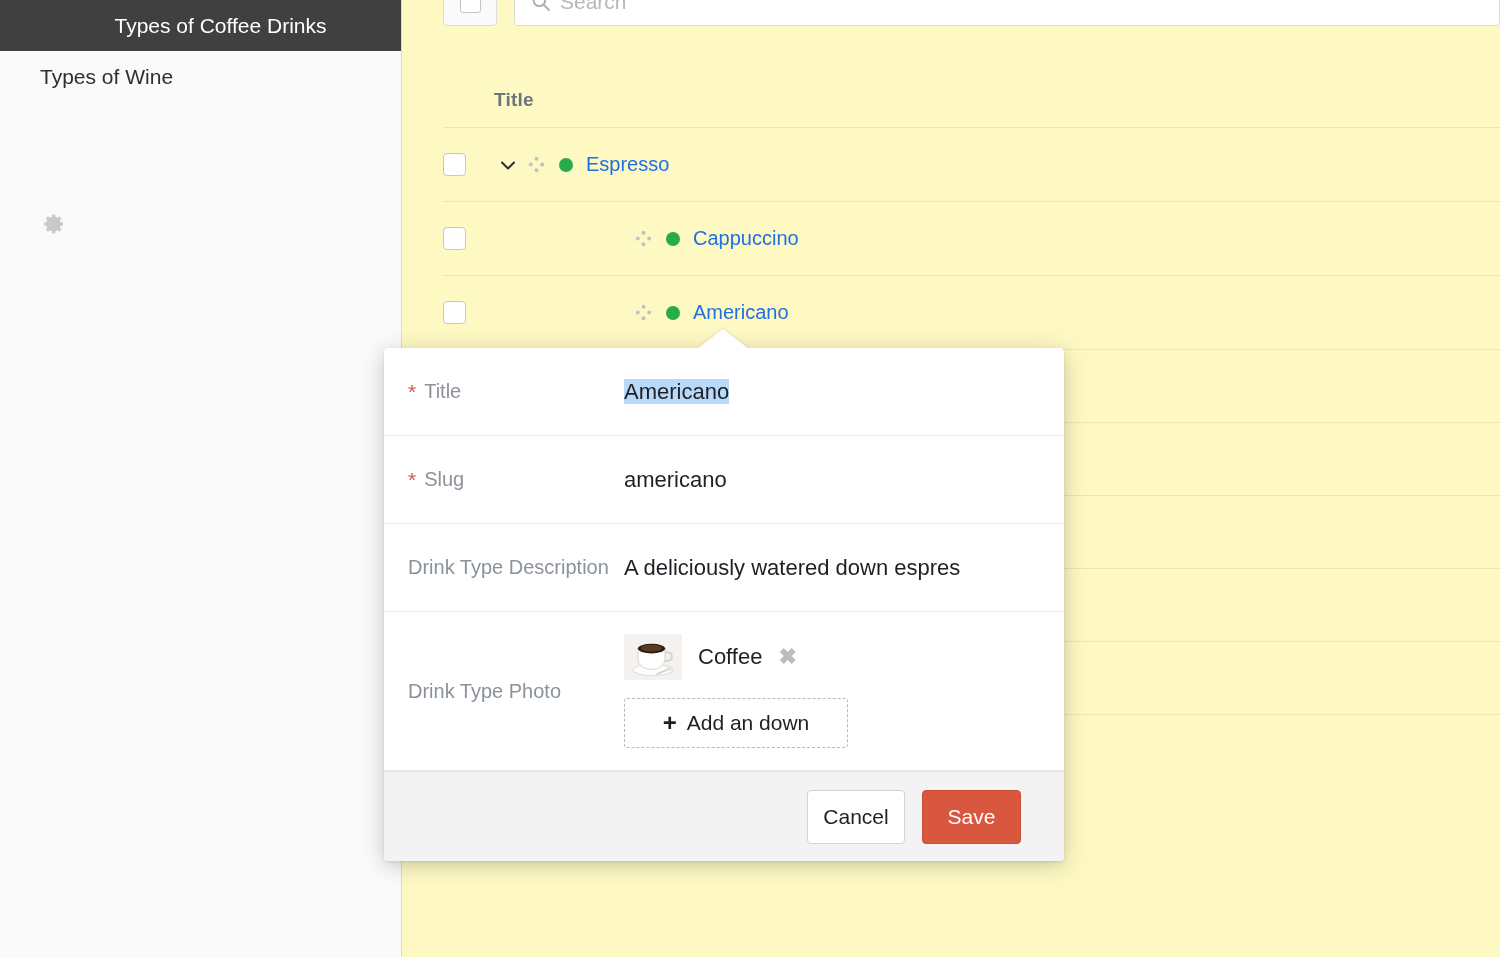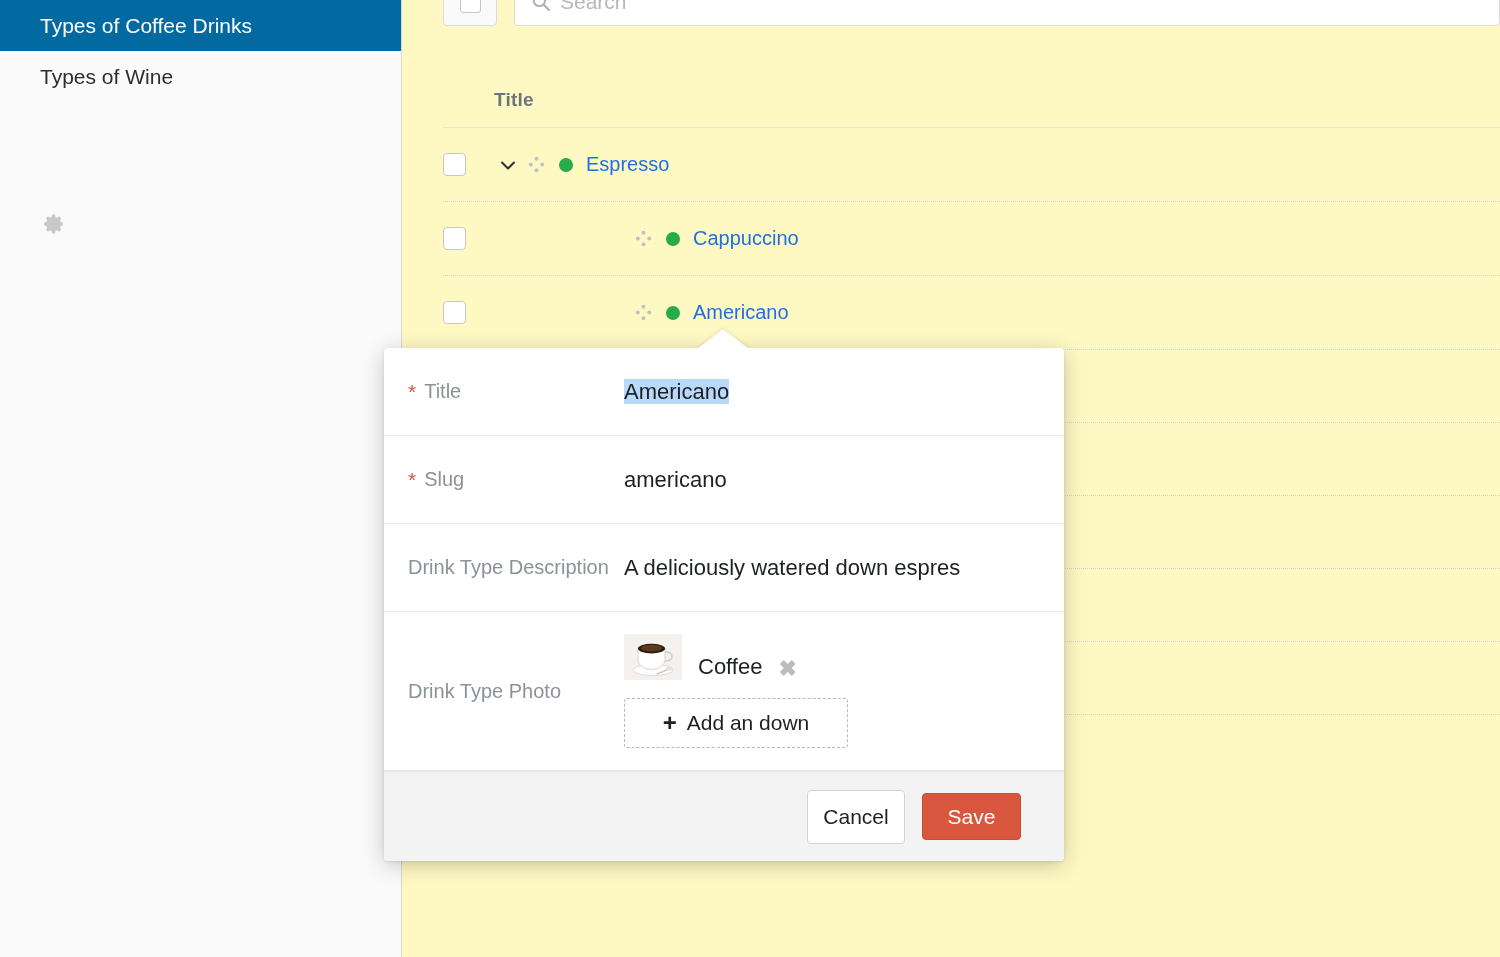--- a/index.html
+++ b/index.html
@@ -19,22 +19,23 @@
   }
   .side-item {
     height: 51px;
     display: flex; align-items: center;
     padding-left: 40px;
     font-size: 21px;
     color: #2b2f33;
     cursor: pointer;
   }
   .side-item.active {
-    background: #0369a1;
+    background: #404040;
     color: #ffffff;
+    justify-content: center;
   }
   .side-gear {
     position: absolute; left: 42px; top: 212px;
     width: 24px; height: 24px;
     cursor: pointer;
   }
   .side-gear svg { display: block; }
 
   
   #content {
@@ -159,21 +160,21 @@
     font-size: 22px; color: #1d2024;
     padding-right: 20px;
     white-space: nowrap; overflow: hidden;
   }
   .sel-text { background: #b9d9fb; }
   .field.photo .fval {
     padding-top: 22px; padding-bottom: 22px;
     display: flex; flex-direction: column; gap: 18px;
     overflow: visible;
   }
-  .asset-row { display: flex; align-items: flex-end; gap: 16px; }
+  .asset-row { display: flex; align-items: center; gap: 16px; }
   .asset-thumb {
     width: 58px; height: 46px; flex: none;
     border-radius: 2px; overflow: hidden;
     background: #f3f0ec;
   }
   .asset-name { font-size: 22px; color: #1d2024; }
   .asset-x {
     font-size: 22px; color: #bcbcbc; cursor: pointer;
     font-weight: bold; line-height: 1;
   }
@@ -198,21 +199,21 @@
     font-size: 21px;
     border-radius: 4px;
     cursor: pointer;
     display: flex; align-items: center; justify-content: center;
   }
   .btn-cancel {
     width: 98px; height: 54px;
     background: #ffffff; border: 1px solid #d4d4d4; color: #1d2024;
   }
   .btn-save {
-    width: 99px; height: 47px;
+    width: 99px; height: 54px;
     background: #d9573f; border: 1px solid #c94e38; color: #ffffff;
   }
 </style>
 </head>
 <body>
 
 <div id="app">
 
   <div id="sidebar">
     <div class="side-item active">

